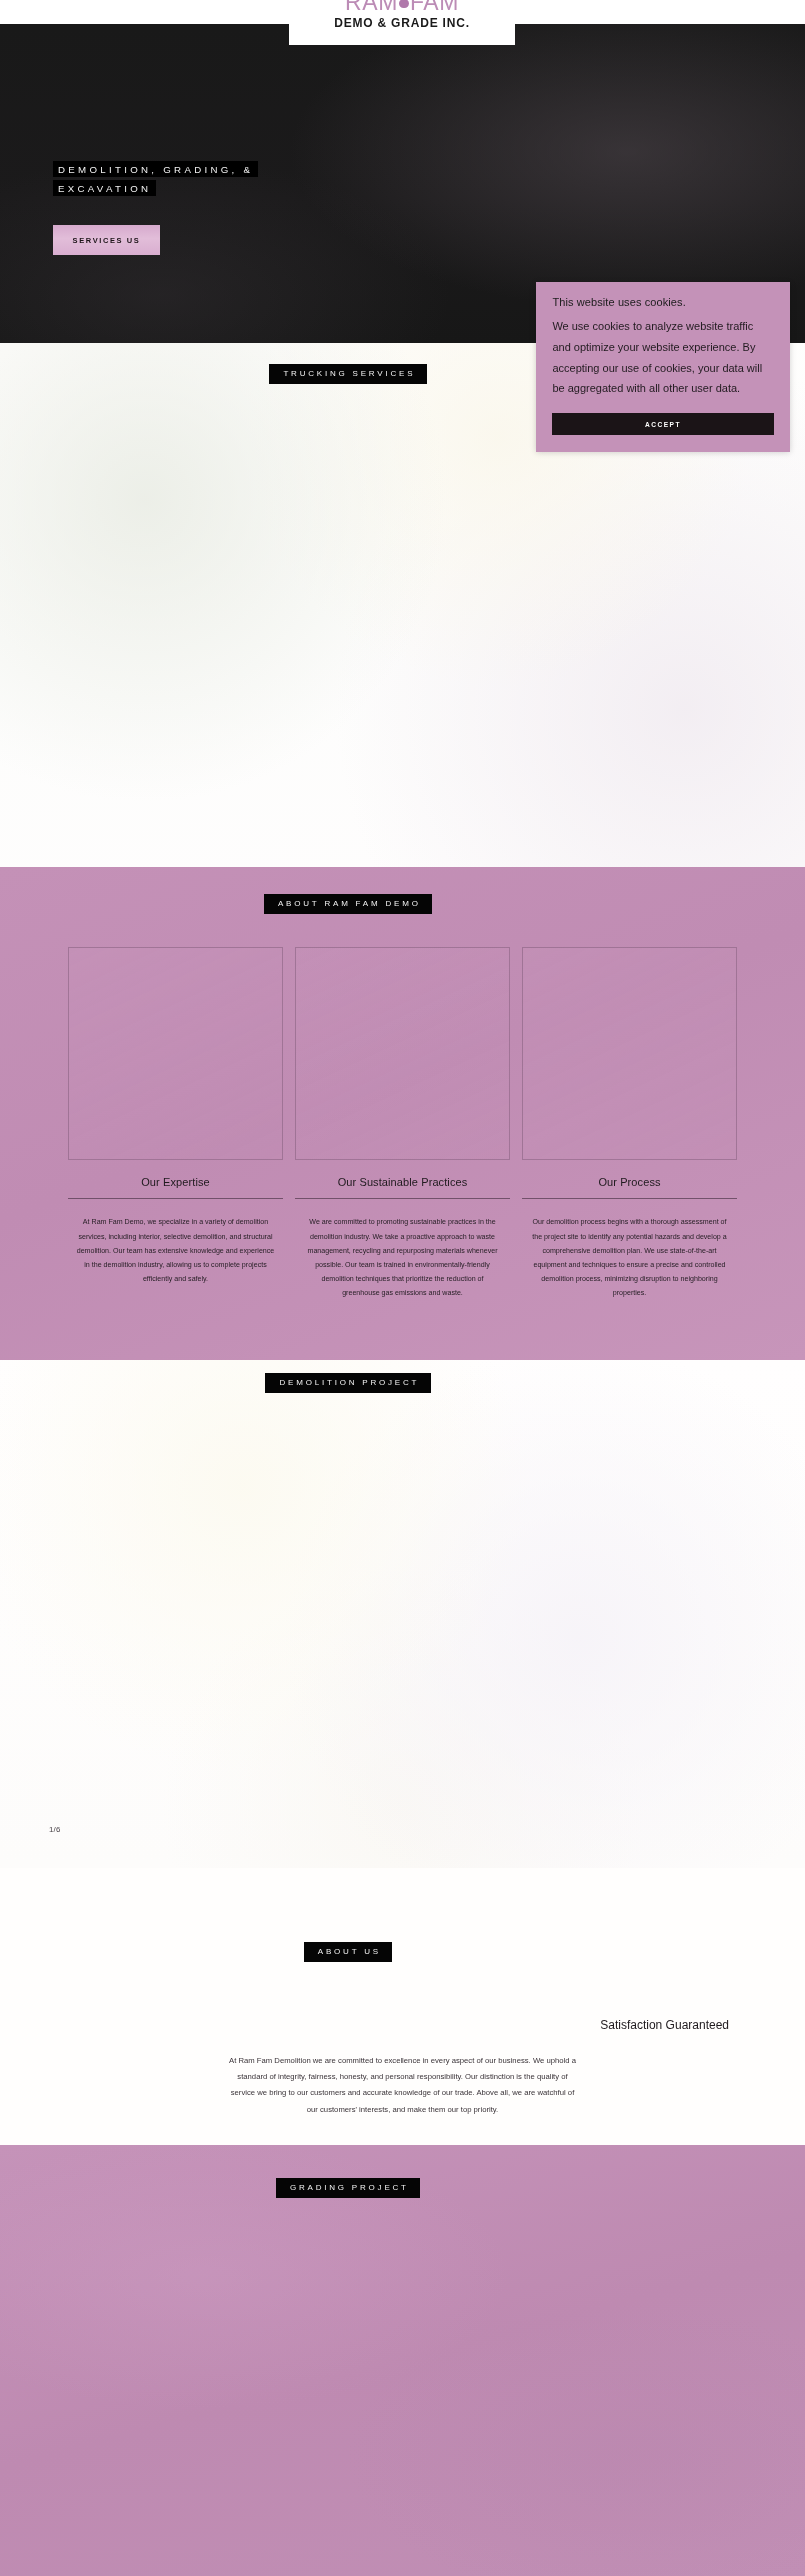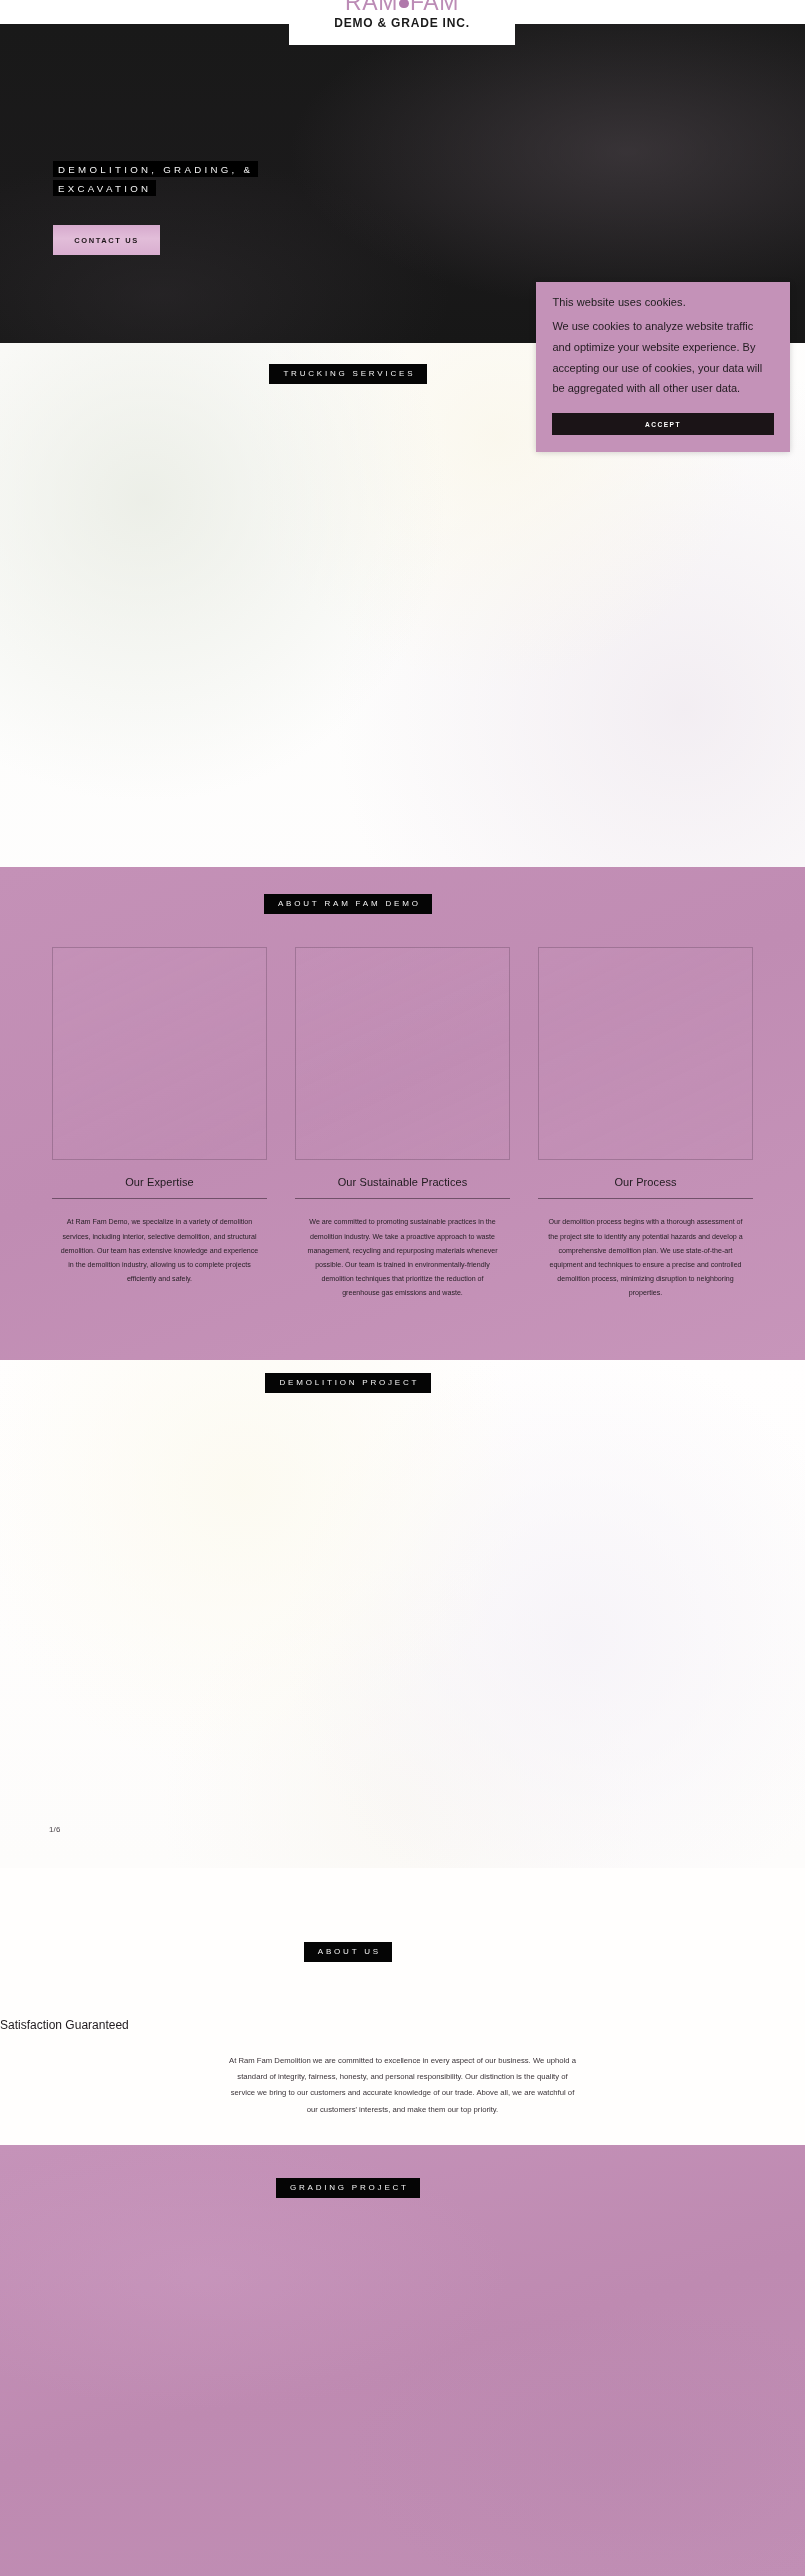--- a/index.html
+++ b/index.html
@@ -211,21 +211,21 @@
   }
   .about-pink-badge { top: 894px; }
 
   .cards {
     position: absolute;
     left: 0;
     top: 947px;
     width: 805px;
     display: flex;
     justify-content: center;
-    gap: 28px;
+    gap: 12px;
   }
   .card {
     width: 215px;
     display: flex;
     flex-direction: column;
     align-items: center;
   }
   .card-img {
     width: 215px;
     height: 213px;
@@ -304,22 +304,22 @@
     width: 350px;
     font-size: 7.7px;
     line-height: 2.1;
     color: #3a3338;
     text-align: center;
   }
   .aboutus-heading {
     position: absolute;
     left: 0;
     top: 2018px;
-    width: 805px;
-    text-align: left;
+    width: 729px;
+    text-align: right;
     font-size: 12px;
     font-weight: 400;
     color: #1f1a1e;
   }
   .aboutus-body {
     position: absolute;
     left: 50%;
     transform: translateX(-50%);
     top: 2053px;
     width: 350px;
@@ -354,21 +354,21 @@
 <div class="page">
 
   <div class="hero">
     <div class="hero-photo-overlay"></div>
 
     <h2 class="hero-headline">
       <span>DEMOLITION, GRADING, &amp;</span><br>
       <span>EXCAVATION</span>
     </h2>
 
-    <button class="contact-btn">CONTACT US</button>
+    <button class="contact-btn">SERVICES US</button>
   </div>
 
   <div class="logo-box">
     <div class="logo-main">
       <span>RAM</span>
       <span class="logo-dot"></span>
       <span>FAM</span>
     </div>
     <div class="logo-sub">DEMO &amp; GRADE INC.</div>
   </div>

